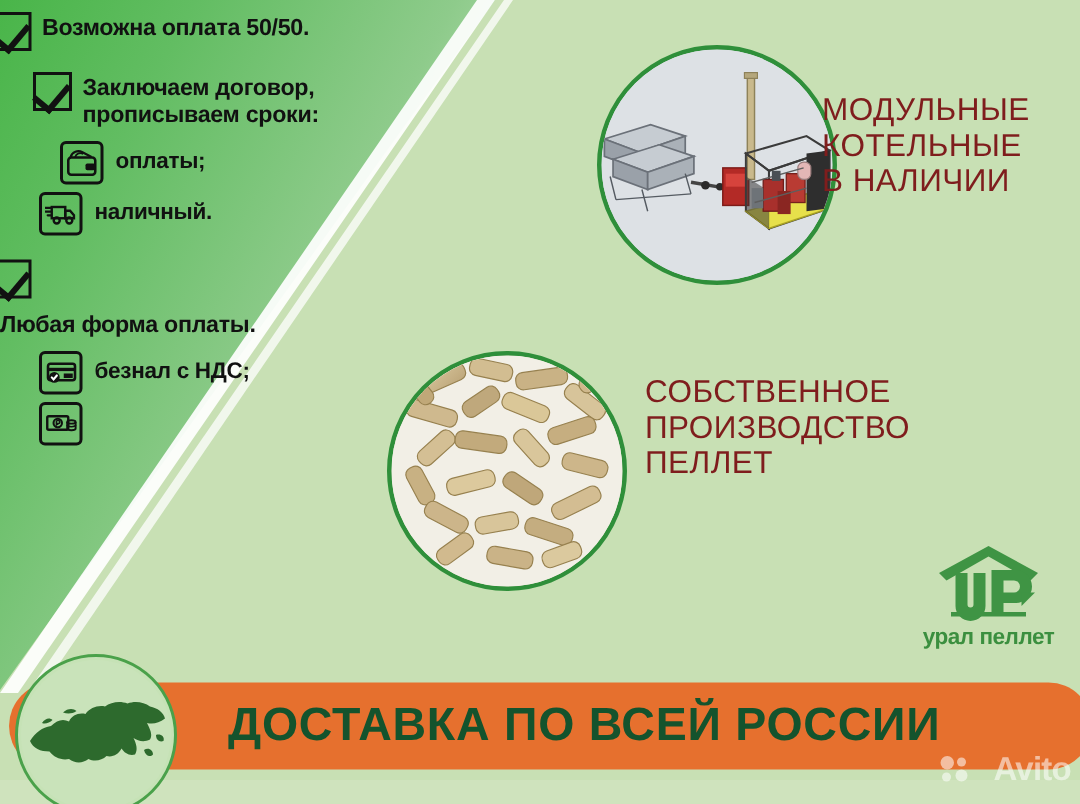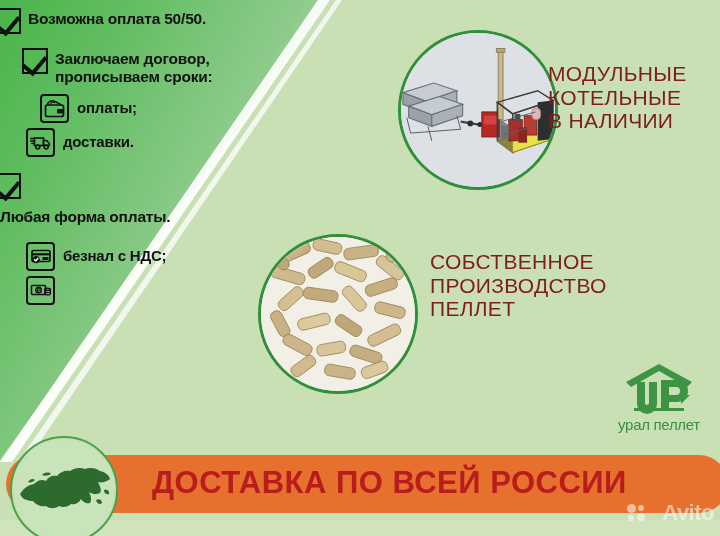--- a/index.html
+++ b/index.html
@@ -123,42 +123,42 @@
   #head-pellet{left:430px;top:250px;}
 
   
   #logo{
     position:absolute;left:600px;top:362px;width:118px;height:78px;
   }
   #logo .mark{width:70px;height:52px;margin:0 auto;}
   #logo .mark svg{display:block;}
   #logo .logo-text{
     text-align:center;color:#3b8f3f;
-    font-size:15px;font-weight:normal;letter-spacing:-.3px;
+    font-size:15px;font-weight:bold;letter-spacing:-.3px;
     margin-top:2px;
   }
 
   
   #map-badge{
     position:absolute;left:10px;top:436px;
     width:104px;height:104px;border-radius:50%;
     background:#c6e2b6;border:2px solid #4aa14a;
     overflow:hidden;z-index:6;
   }
   #map-badge svg{display:block;width:100%;height:100%;}
 
   
   #delivery{
     position:absolute;left:6px;right:-8px;top:455px;height:58px;
     background:#e6702e;border-radius:29px;
     z-index:4;
   }
   #delivery-text{
     position:absolute;left:152px;top:465px;
-    color:#b91c1c;font-weight:bold;
+    color:#14532d;font-weight:bold;
     font-size:31px;letter-spacing:.5px;
     white-space:nowrap;z-index:5;
   }
 
   
   #avito{
     position:absolute;right:6px;top:500px;
     display:flex;align-items:center;gap:15px;
     opacity:.55;z-index:7;
   }
@@ -210,29 +210,29 @@
     <div class="sub-row">
       <span class="sub-icon">
         <svg width="22" height="18" viewBox="0 0 22 18">
           <rect x="4.5" y="5" width="9" height="7.5" fill="none" stroke="#111" stroke-width="1.6"></rect>
           <path d="M13.5 7.5 h3.2 l2.6 3 v2 h-5.8 z" fill="none" stroke="#111" stroke-width="1.6"></path>
           <circle cx="7.8" cy="14" r="2" fill="none" stroke="#111" stroke-width="1.6"></circle>
           <circle cx="16.2" cy="14" r="2" fill="none" stroke="#111" stroke-width="1.6"></circle>
           <path d="M0.5 5.5 h3.2 M0.5 8 h3.2 M1.8 10.5 h1.9" stroke="#111" stroke-width="1.5" stroke-linecap="round"></path>
         </svg>
       </span>
-      <span class="sub-text">доставки.</span>
+      <span class="sub-text">наличный.</span>
     </div>
 
     <div class="feat-row" style="margin-top:16px;flex-direction:column;">
       <span class="chk"></span>
       <span class="feat-text">Любая форма оплаты.</span>
     </div>
 
-    <div class="sub-row" style="margin-top:16px;">
+    <div class="sub-row" style="margin-top:8px;">
       <span class="sub-icon">
         <svg width="22" height="17" viewBox="0 0 22 17">
           <rect x="2" y="2.5" width="18" height="11" rx="1.6" fill="none" stroke="#111" stroke-width="1.7"></rect>
           <rect x="2" y="5.2" width="18" height="2.2" fill="#111"></rect>
           <rect x="12.5" y="9" width="6" height="3" fill="#111"></rect>
           <circle cx="6.2" cy="11.6" r="3.6" fill="#111"></circle>
           <path d="M4.5 11.6 l1.2 1.3 2.2 -2.6" stroke="#fff" stroke-width="1.4" fill="none" stroke-linecap="round"></path>
         </svg>
       </span>
       <span class="sub-text">безнал с НДС;</span>

